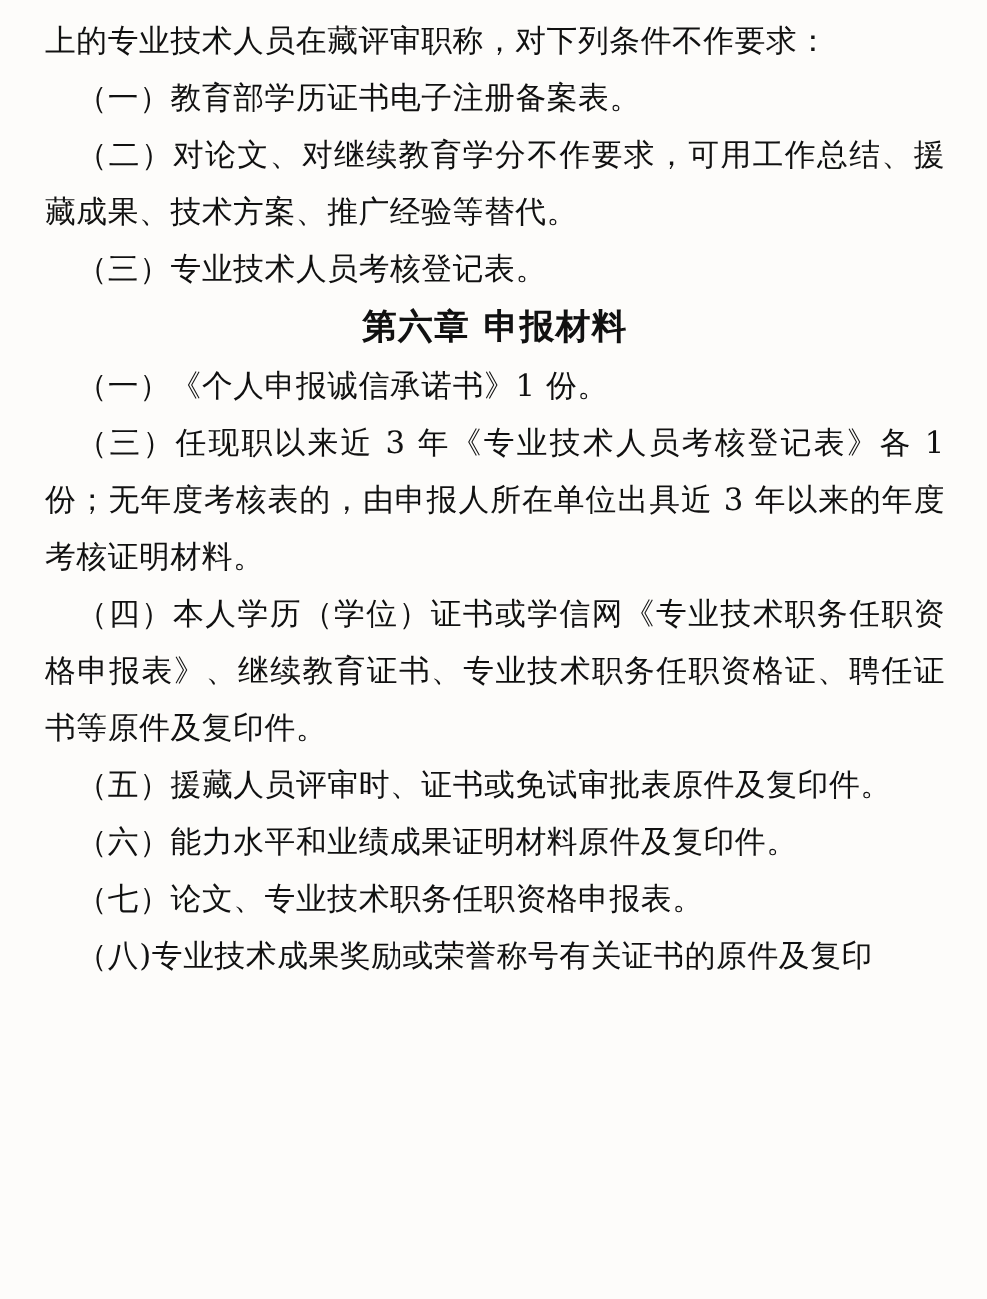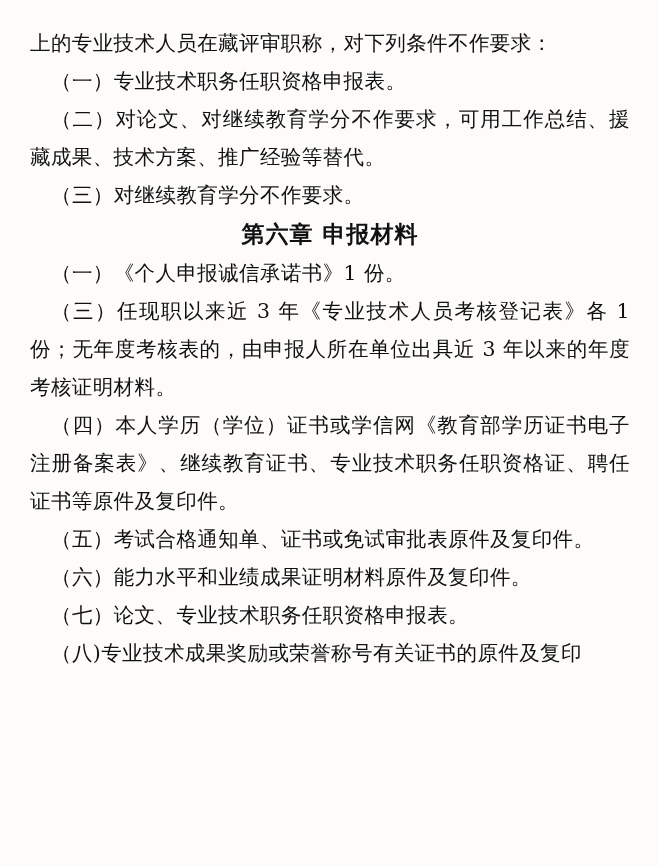--- a/index.html
+++ b/index.html
@@ -15,21 +15,21 @@
   }
   .page {
     position: relative;
     width: 658px;
     height: 866px;
     background: #fdfcfa;
     padding: 0;
     box-sizing: border-box;
   }
   .doc-body {
-    padding: 24px 28px 0 30px;
+    padding: 8px 28px 0 30px;
     box-sizing: border-box;
   }
   .para {
     font-size: 20.5px;
     line-height: 38px;
     color: #111111;
     letter-spacing: 0.4px;
     text-align: justify;
     text-justify: inter-ideograph;
     margin: 0;
@@ -50,38 +50,38 @@
   }
 </style>
 </head>
 <body>
 
 <div class="page">
   <div class="doc-body">
 
     <p class="para indent-0">上的专业技术人员在藏评审职称，对下列条件不作要求：</p>
 
-    <p class="para indent-1">（一）专业技术职务任职资格申报表。</p>
+    <p class="para indent-1">（一）教育部学历证书电子注册备案表。</p>
 
     <p class="para indent-1">（二）对论文、对继续教育学分不作要求，可用工作总结、援藏成果、技术方案、推广经验等替代。</p>
 
-    <p class="para indent-1">（三）对继续教育学分不作要求。</p>
+    <p class="para indent-1">（三）专业技术人员考核登记表。</p>
 
 
     <p class="para center chapter-title">第六章  申报材料</p>
 
 
     <p class="para indent-1">（一）《个人申报诚信承诺书》1 份。</p>
 
 
     <p class="para indent-1">（三）任现职以来近 3 年《专业技术人员考核登记表》各 1 份；无年度考核表的，由申报人所在单位出具近 3 年以来的年度考核证明材料。</p>
 
-    <p class="para indent-1">（四）本人学历（学位）证书或学信网《教育部学历证书电子注册备案表》、继续教育证书、专业技术职务任职资格证、聘任证书等原件及复印件。</p>
+    <p class="para indent-1">（四）本人学历（学位）证书或学信网《专业技术职务任职资格申报表》、继续教育证书、专业技术职务任职资格证、聘任证书等原件及复印件。</p>
 
-    <p class="para indent-1">（五）考试合格通知单、证书或免试审批表原件及复印件。</p>
+    <p class="para indent-1">（五）援藏人员评审时、证书或免试审批表原件及复印件。</p>
 
     <p class="para indent-1">（六）能力水平和业绩成果证明材料原件及复印件。</p>
 
     <p class="para indent-1">（七）论文、专业技术职务任职资格申报表。</p>
 
     <p class="para indent-1">（八)专业技术成果奖励或荣誉称号有关证书的原件及复印</p>
 
   </div>
 </div>
 

